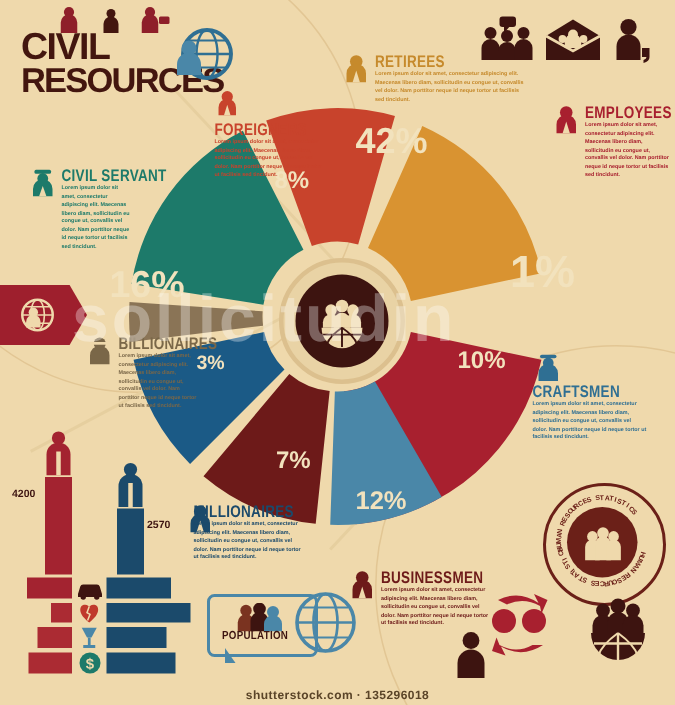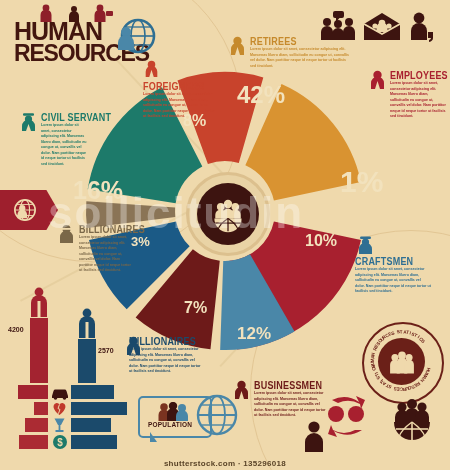--- a/index.html
+++ b/index.html
@@ -100,21 +100,21 @@
   <div id="title-block">
     <svg class="tiny-people" viewBox="0 0 80 18">
       <circle cx="10" cy="4" r="3.4" fill="#8e1f2a"></circle>
         <path d="M4.5 18 V11 a5.5 5.5 0 0 1 11 0 V18z" fill="#8e1f2a"></path>
       <circle cx="38" cy="5" r="3" fill="#43160f"></circle>
         <path d="M33 18 V12 a5 5 0 0 1 10 0 V18z" fill="#43160f"></path>
       <circle cx="64" cy="4" r="3.4" fill="#8e1f2a"></circle>
         <path d="M58.5 18 V11 a5.5 5.5 0 0 1 11 0 V18z" fill="#8e1f2a"></path>
       <rect x="70" y="7" width="7" height="5" rx="1" fill="#8e1f2a"></rect>
     </svg>
-    <div class="hr-word" id="hr-line1">HUMAN</div>
+    <div class="hr-word" id="hr-line1">CIVIL</div>
     <div class="hr-word" id="hr-line2">RESOURCES</div>
   </div>
 
   <svg style="position:absolute;left:112px;top:16px;width:44px;height:44px;" viewBox="0 0 44 44">
     <circle cx="26" cy="20" r="16" fill="none" stroke="#2f6f93" stroke-width="2.6"></circle>
     <ellipse cx="26" cy="20" rx="7" ry="16" fill="none" stroke="#2f6f93" stroke-width="1.6"></ellipse>
     <line x1="10" y1="20" x2="42" y2="20" stroke="#2f6f93" stroke-width="1.6"></line>
     <line x1="13" y1="11" x2="39" y2="11" stroke="#2f6f93" stroke-width="1.3"></line>
     <line x1="13" y1="29" x2="39" y2="29" stroke="#2f6f93" stroke-width="1.3"></line>
     <circle cx="14" cy="16" r="5" fill="#4a87a8"></circle>

